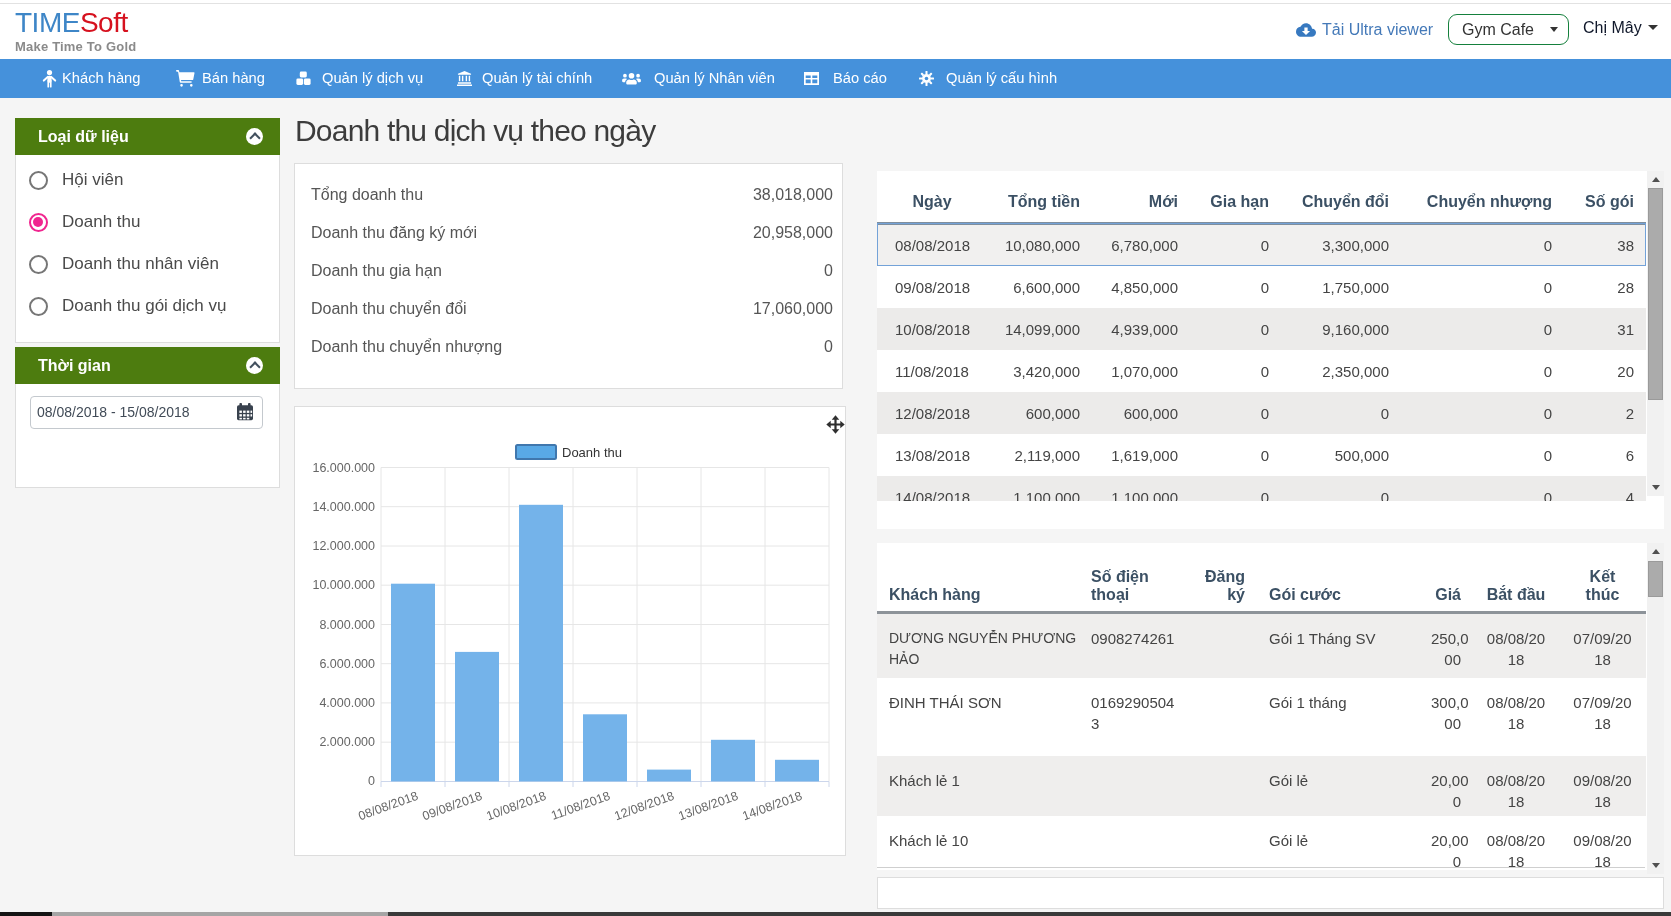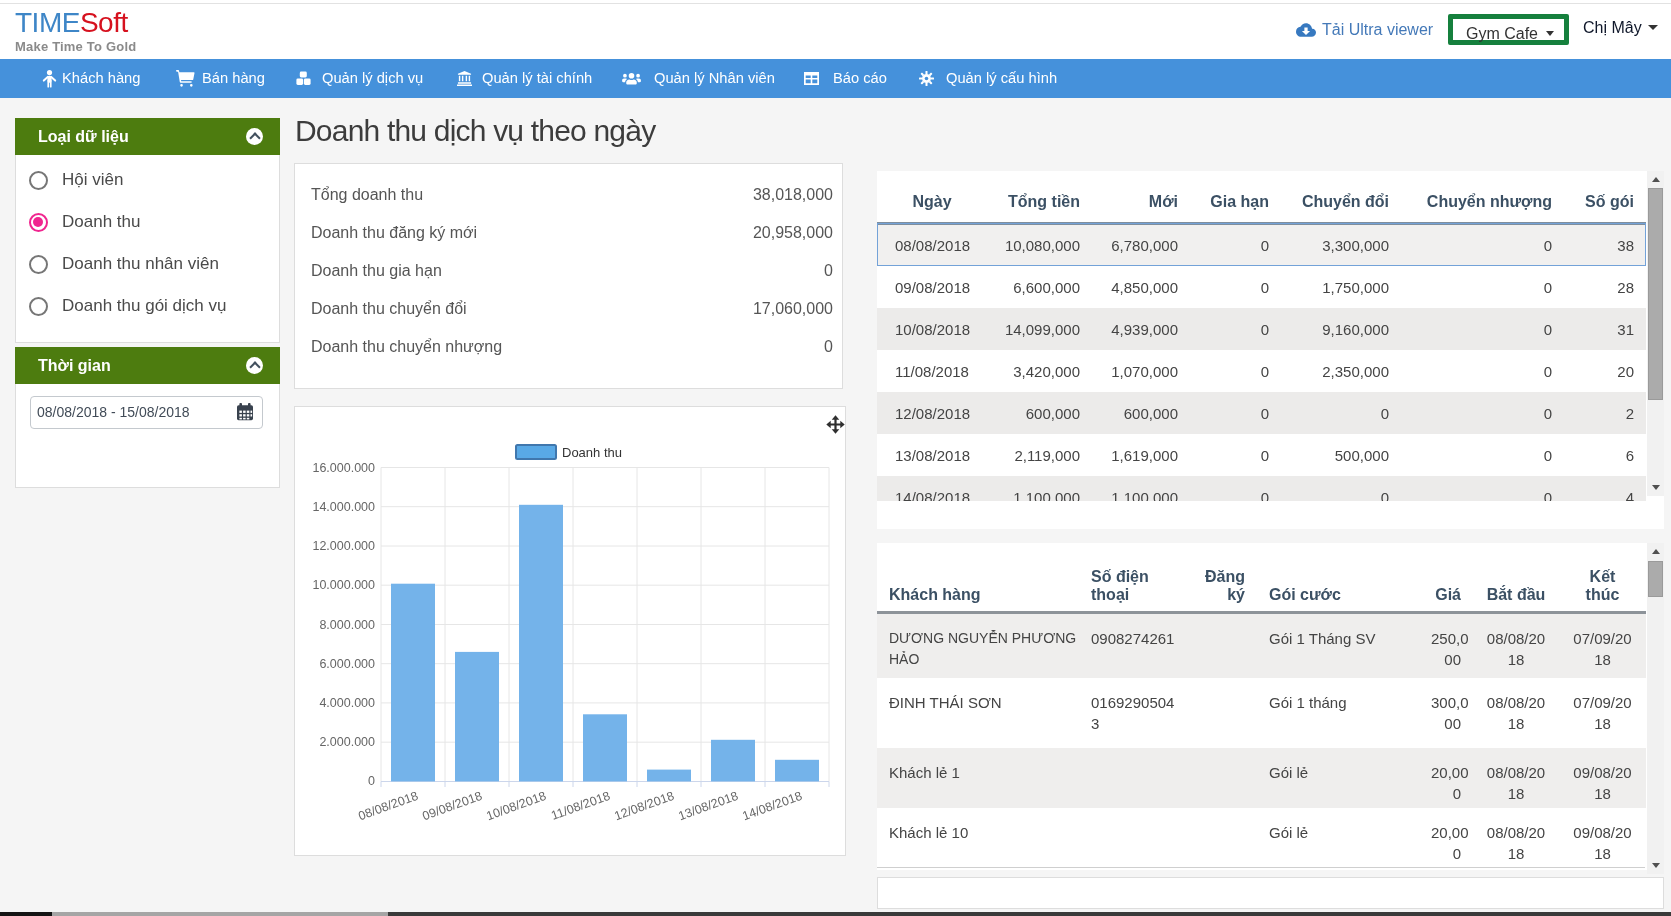--- a/index.html
+++ b/index.html
@@ -10,21 +10,21 @@
 
 #tophdr { position:absolute; left:0; top:0; width:1671px; height:59px; background:#fff; }
 #topline { position:absolute; left:0; top:3px; width:1671px; height:1px; background:#e2e2e2; }
 #logo { position:absolute; left:15px; top:8px; }
 #logo .l1 { font-size:28px; font-weight:normal; letter-spacing:-0.5px; line-height:29px; }
 #logo .l1 .t { color:#3e86c7; }
 #logo .l1 .s { color:#d6111e; }
 #logo .l2 { font-size:13px; font-weight:bold; color:#8a8a8a; margin-top:2px; letter-spacing:0.2px; }
 #ultra { position:absolute; left:1296px; top:21px; color:#4479b8; font-size:16px; }
 #ultra svg { vertical-align:-2.5px; margin-right:6px; }
-#gymsel { position:absolute; left:1448px; top:14px; width:121px; height:31px; border:5px solid #15803d; border-radius:2px; background:#fff; font-size:16px; color:#333; line-height:29px; padding-left:13px; }
+#gymsel { position:absolute; left:1448px; top:14px; width:121px; height:31px; border:1px solid #15803d; border-radius:9px; background:#fff; font-size:16px; color:#333; line-height:29px; padding-left:13px; }
 #gymsel .car { position:absolute; right:10px; top:12px; width:0; height:0; border-left:4px solid transparent; border-right:4px solid transparent; border-top:5px solid #333; }
 #user { position:absolute; left:1583px; top:19px; font-size:16px; color:#0f172a; }
 #user .car { display:inline-block; vertical-align:3px; margin-left:6px; width:0; height:0; border-left:5px solid transparent; border-right:5px solid transparent; border-top:5px solid #333; }
 
 
 #nav { position:absolute; left:0; top:59px; width:1671px; height:39px; background:#4591db; }
 #nav .ni { position:absolute; top:0; height:39px; display:flex; align-items:center; }
 #nav .nt { position:absolute; top:0; height:39px; line-height:39px; color:#fff; font-size:14.7px; white-space:nowrap; }
 
 
@@ -424,21 +424,21 @@
         </tr>
     <tr class="odd" style="height:66px">
           <td style="white-space:nowrap; font-size:14px;">DƯƠNG NGUYỄN PHƯƠNG<br>HẢO</td>
           <td>0908274261</td>
           <td></td>
           <td>Gói 1 Tháng SV</td>
           <td class="num">250,0<br>00</td>
           <td class="ctr">08/08/20<br>18</td>
           <td class="ctr">07/09/20<br>18</td>
         </tr>
-    <tr style="height:70px">
+    <tr style="height:78px">
           <td>ĐINH THÁI SƠN</td>
           <td>0169290504<br>3</td>
           <td></td>
           <td>Gói 1 tháng</td>
           <td class="num">300,0<br>00</td>
           <td class="ctr">08/08/20<br>18</td>
           <td class="ctr">07/09/20<br>18</td>
         </tr>
     <tr class="odd" style="height:60px">
           <td>Khách lẻ 1</td>

